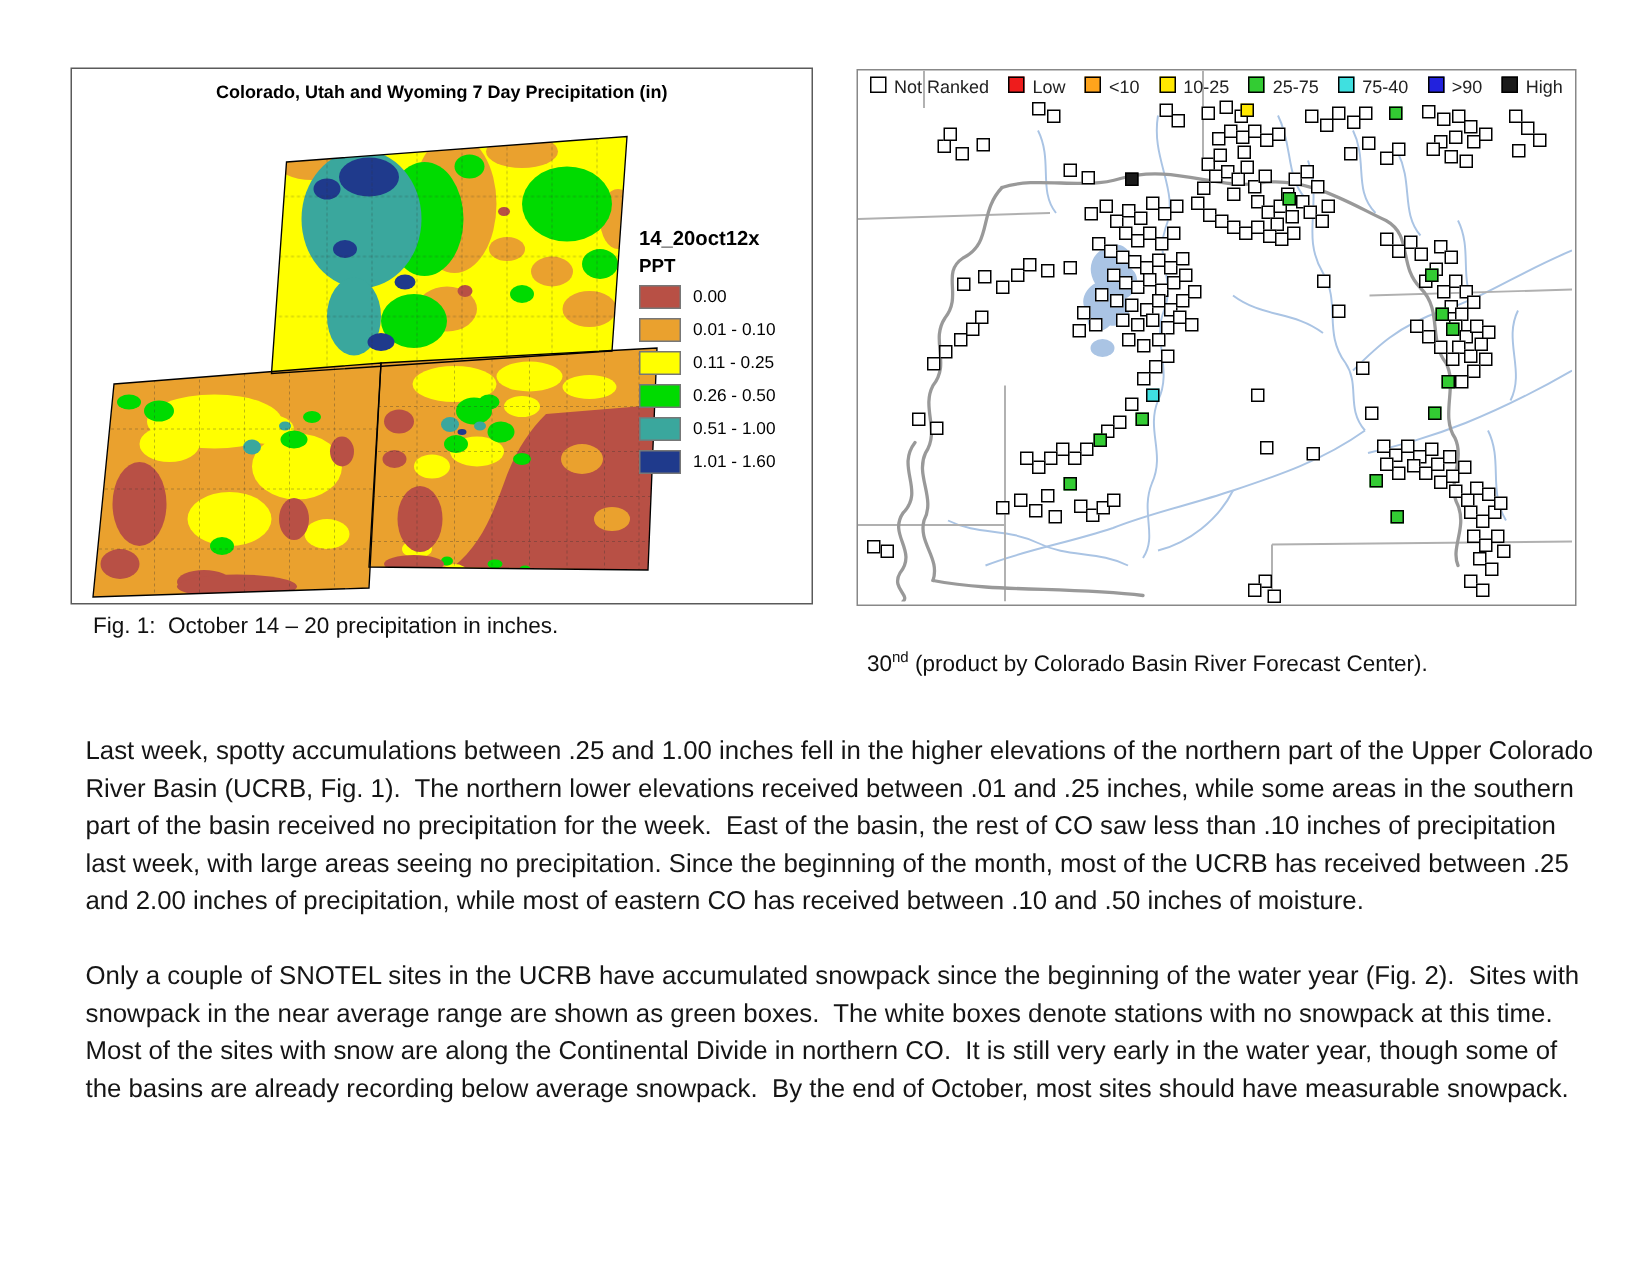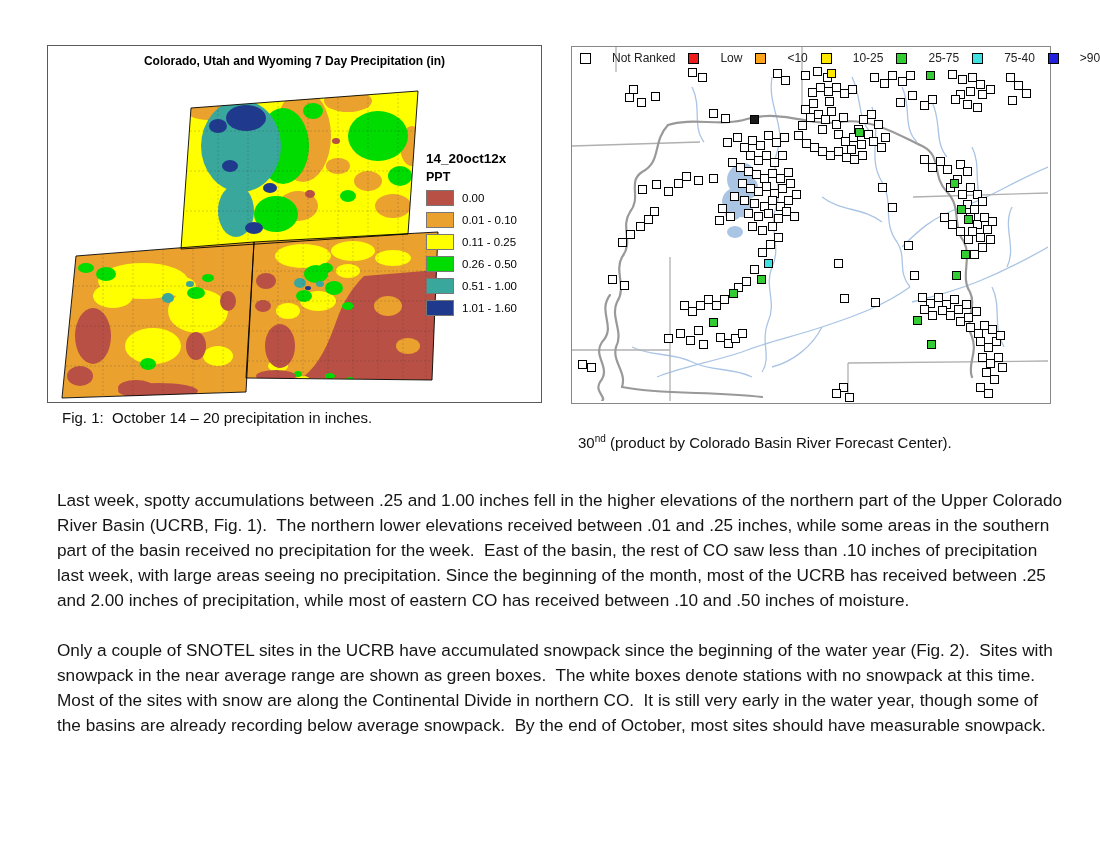--- a/index.html
+++ b/index.html
@@ -14,21 +14,21 @@
   .fig1-legend{position:absolute;left:378px;top:105px;width:112px;}
   .f1l-title{font-size:13.5px;font-weight:bold;color:#000;}
   .f1l-sub{font-size:12.5px;font-weight:bold;color:#000;margin-top:4px;margin-bottom:6px;}
   .f1l-row{display:flex;align-items:center;margin-bottom:6px;}
   .f1l-swatch{width:26px;height:14px;margin-right:8px;border:0.5px solid #777;}
   .f1l-label{font-size:11.5px;color:#000;white-space:nowrap;}
 
   
   .fig2{position:absolute;left:571px;top:46px;width:478px;height:356px;border:1.2px solid #888;background:#fff;}
   .fig2-legend{position:absolute;left:8px;top:4px;display:flex;align-items:center;z-index:5;}
-  .f2l-item{display:flex;align-items:center;margin-right:13px;gap:16px;}
+  .f2l-item{display:flex;align-items:flex-start;margin-right:13px;}
   .f2l-swatch{width:11px;height:11px;border:1.2px solid #000;box-sizing:border-box;margin-right:5px;}
   .f2l-label{font-size:12px;color:#222;white-space:nowrap;}
   .fig2-svg{position:absolute;left:0;top:0;width:476px;height:354px;}
   .fig2-stations{position:absolute;left:0;top:0;width:476px;height:354px;}
   .sta{position:absolute;width:9px;height:9px;border:1.1px solid #000;box-sizing:border-box;background:#fff;}
 
   
   .cap1{position:absolute;left:62px;top:409px;font-size:15px;color:#111;white-space:pre-wrap;}
   .cap2{position:absolute;left:578px;top:407px;width:462px;font-size:15px;line-height:21px;color:#111;white-space:pre-wrap;}
   .cap2 sup{font-size:10px;}
@@ -504,21 +504,21 @@
         <span class="f2l-item">
           <span class="f2l-swatch" style="background: rgb(63, 224, 224);"></span>
           <span class="f2l-label">75-40</span>
         </span>
         <span class="f2l-item">
           <span class="f2l-swatch" style="background: rgb(34, 34, 221);"></span>
           <span class="f2l-label">&gt;90</span>
         </span>
         <span class="f2l-item">
           <span class="f2l-swatch" style="background: rgb(26, 26, 26);"></span>
-          <span class="f2l-label">Sites</span>
+          <span class="f2l-label">High</span>
         </span>
       </div>
   </div>
 
   <div class="cap1">Fig. 1:  October 14 – 20 precipitation in inches.</div>
 
   <div class="cap2"><br><span>30</span><sup>nd</sup><span> (product by Colorado Basin River Forecast Center).</span></div>
 
 
   <div class="bodytext">

